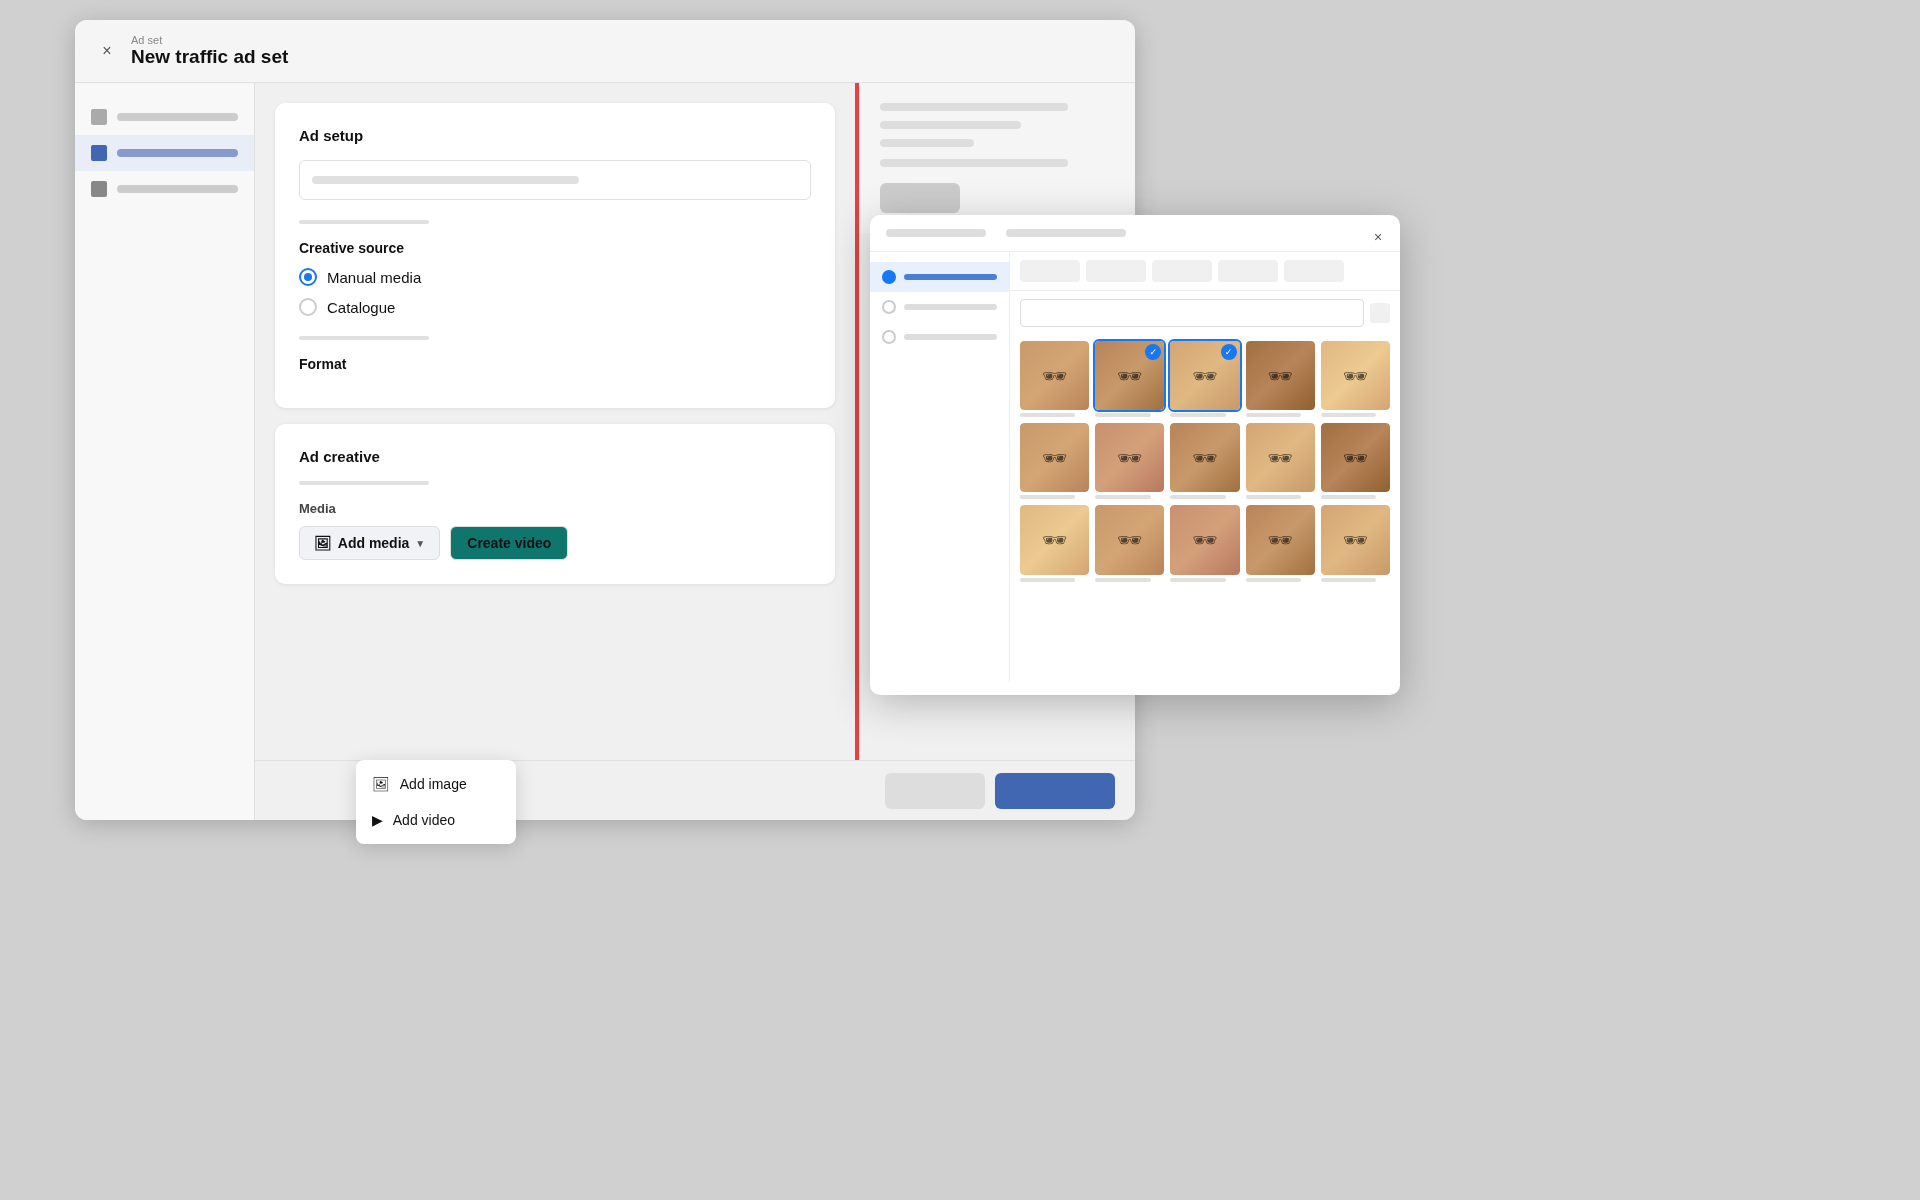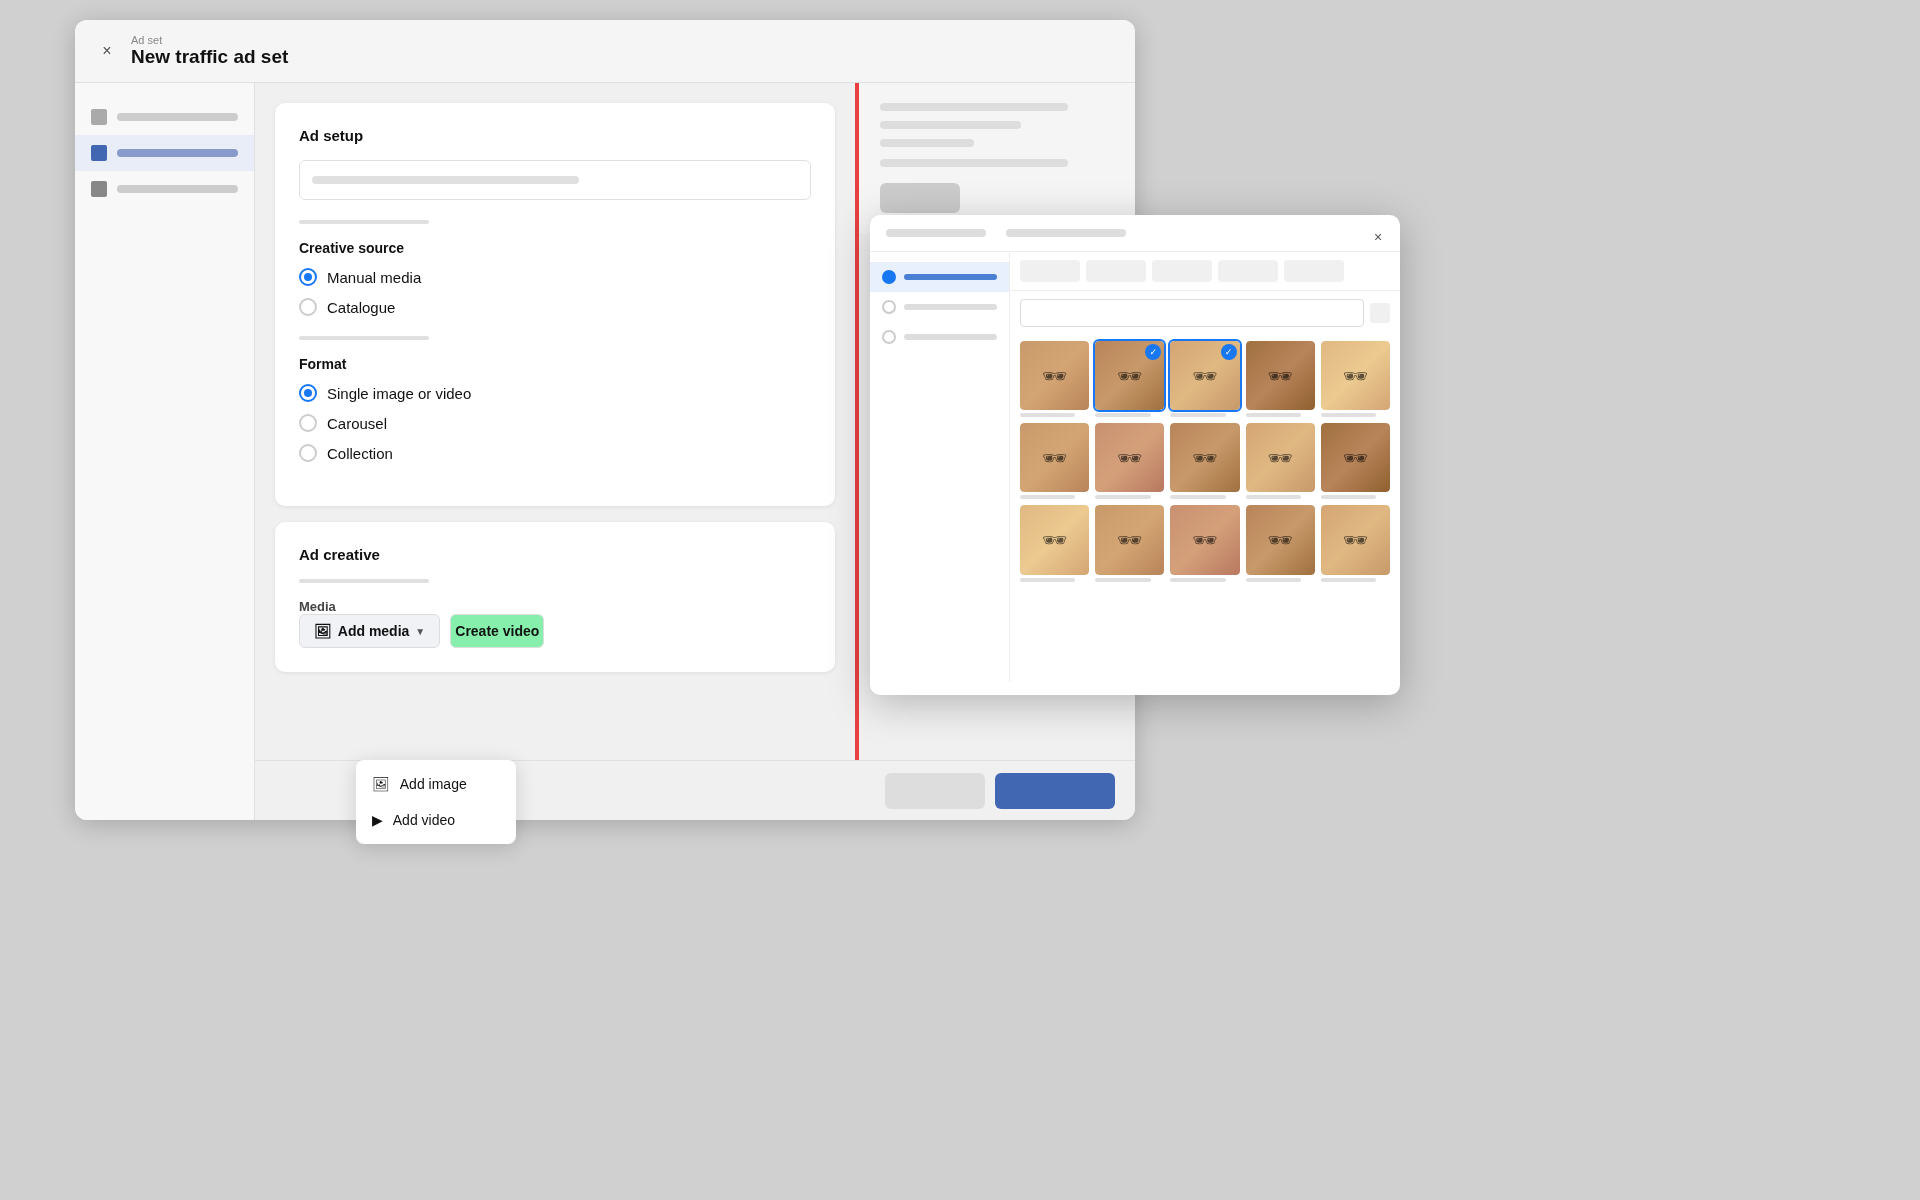--- a/index.html
+++ b/index.html
@@ -291,20 +291,21 @@
       border-radius: 10px;
       padding: 24px;
       box-shadow: 0 1px 4px rgba(0,0,0,0.08);
     }
 
     
     .media-label {
       font-size: 13px;
       font-weight: 600;
       color: #444;
+      margin-bottom: 10px;
     }
 
     .media-buttons {
       display: flex;
       gap: 10px;
       align-items: center;
     }
 
     .btn-add-media {
       display: flex;
@@ -319,24 +320,24 @@
       color: #111;
       cursor: pointer;
     }
 
     .btn-add-media .dropdown-arrow {
       font-size: 10px;
       color: #555;
     }
 
     .btn-create-video {
-      background: #86efac;
+      background: #0f766e;
       border: 1.5px solid #ddd;
       border-radius: 6px;
-      padding: 8px 4px;
+      padding: 8px 16px;
       font-size: 14px;
       font-weight: 600;
       color: #111;
       cursor: pointer;
     }
 
     
     .dropdown-menu {
       position: absolute;
       top: 760px;
@@ -632,34 +633,20 @@
             <span class="radio-label">Manual media</span>
           </div>
           <div class="radio-item">
             <div class="radio-circle"></div>
             <span class="radio-label">Catalogue</span>
           </div>
         </div>
 
         <div class="progress-bar"></div>
         <div class="section-label">Format</div>
-        <div class="radio-group">
-          <div class="radio-item">
-            <div class="radio-circle selected"></div>
-            <span class="radio-label">Single image or video</span>
-          </div>
-          <div class="radio-item">
-            <div class="radio-circle"></div>
-            <span class="radio-label">Carousel</span>
-          </div>
-          <div class="radio-item">
-            <div class="radio-circle"></div>
-            <span class="radio-label">Collection</span>
-          </div>
-        </div>
       </div>
 
       <div class="ad-creative-card">
         <div class="card-title">Ad creative</div>
         <div class="progress-bar"></div>
         <div class="media-label">Media</div>
         <div class="media-buttons">
           <button class="btn-add-media">
             <span style="font-size:14px;">🖼</span>
             <span>Add media</span>

